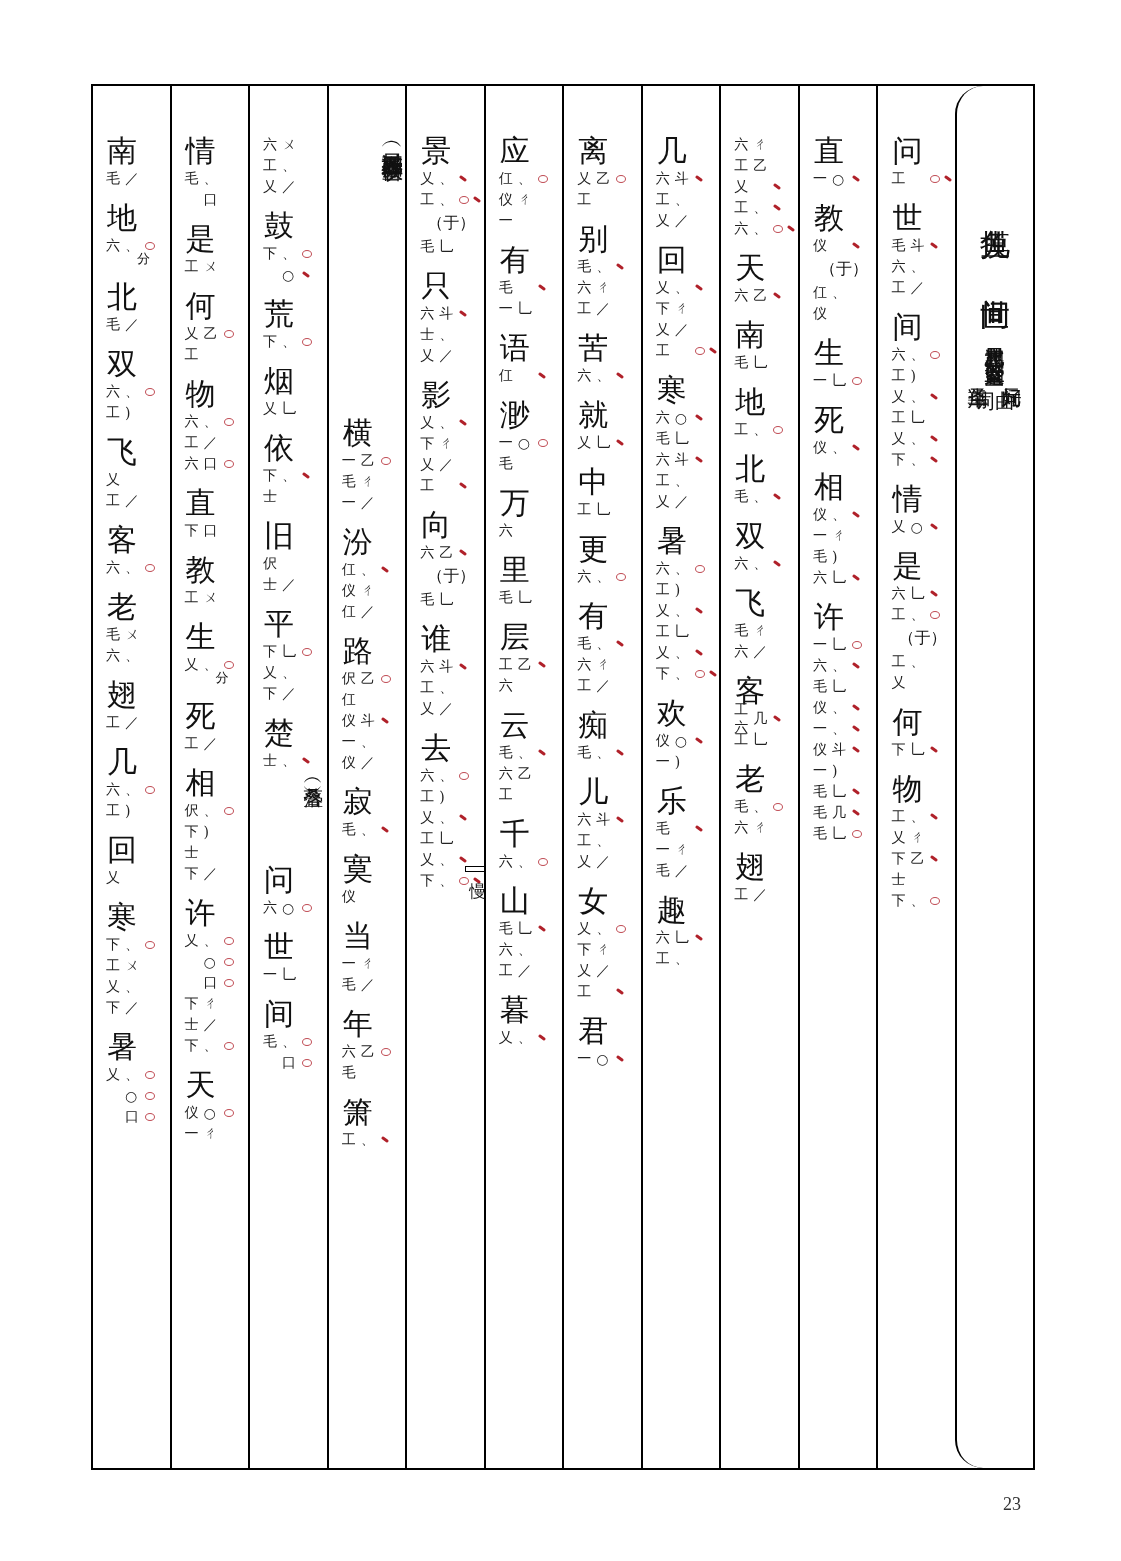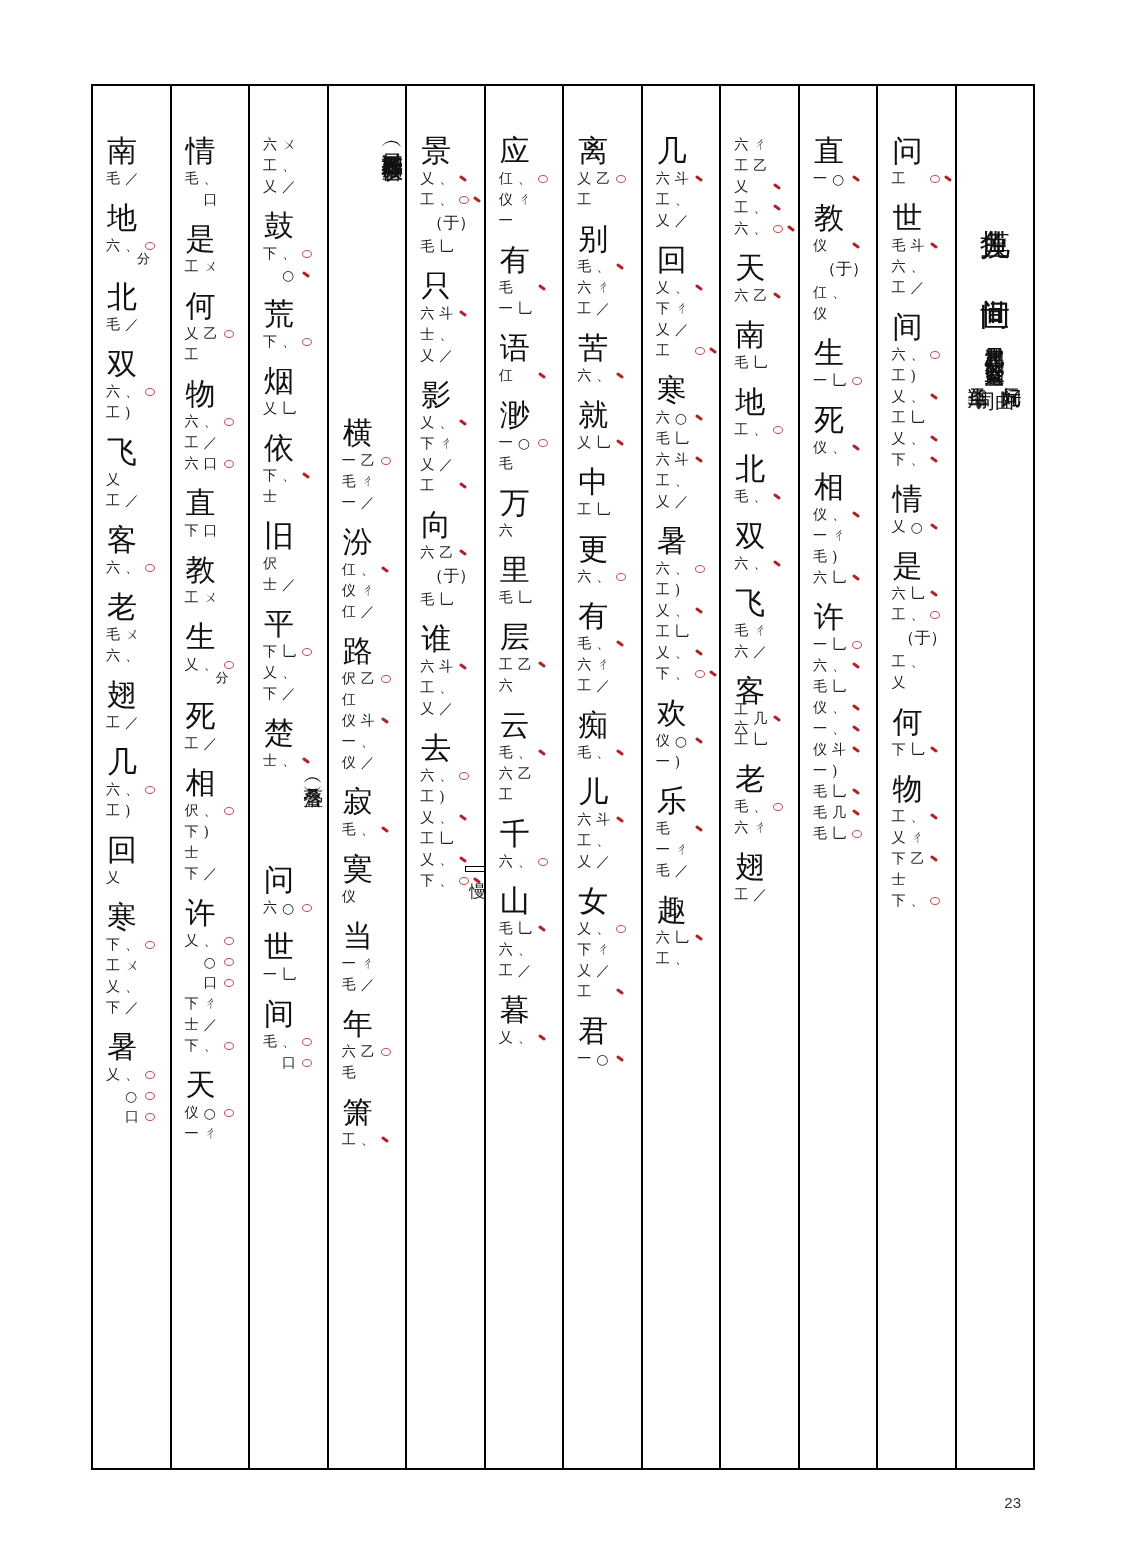--- a/index.html
+++ b/index.html
@@ -2,21 +2,21 @@
 <html><head>
 <meta charset="utf-8">
 <style>
   html, body { margin: 0; padding: 0; background: #ffffff; }
   body { width: 1121px; height: 1561px; position: relative; overflow: hidden;
          font-family: "DejaVu Serif", "Liberation Serif", serif; color: #111; }
   .score { position: absolute; left: 91px; top: 84px; width: 944px; height: 1386px;
            border: 2px solid #000; box-sizing: border-box; display: flex; flex-direction: row-reverse; }
   .col { position: relative; height: 100%; border-left: 2px solid #000; box-sizing: border-box; overflow: hidden; }
   .col:last-child { border-left: none; }
-  .col.title-col { width: 78px; flex: 0 0 78px; }
+  .col.title-col { width: 78px; flex: 0 0 78px; border-radius: 28px; }
   .col.music { flex: 1 1 0; }
   .stack { position: absolute; left: 0; right: 0; top: 48px; bottom: 8px; display: flex; flex-direction: column; }
   .lyric { font-size: 30px; line-height: 34px; padding-left: 14px; font-weight: 500; margin-top: 12px; }
   .lyric:first-child { margin-top: 0; }
   .note { display: flex; align-items: center; height: 21px; font-size: 15px; padding-left: 13px; }
   .note .pitch { width: 19px; color: #222; font-family: "DejaVu Sans", sans-serif; font-size: 14px; }
   .note .beat { width: 16px; color: #222; font-size: 14px; }
   .note .mark { width: 12px; height: 12px; margin-left: 4px; display: inline-block; }
   .mark.circle { border: 1.6px solid #b0212a; border-radius: 50%; width: 8px; height: 6px; opacity: .8; }
   .mark.tick { width: 8px; height: 3px; background: #b0212a; transform: rotate(35deg); border-radius: 2px; }
@@ -25,21 +25,21 @@
   .title-stack { position: absolute; left: 0; right: 0; top: 120px; display: flex; flex-direction: column; align-items: center; }
   .title-main { font-size: 30px; line-height: 40px; writing-mode: vertical-rl; text-orientation: upright; }
   .title-sub { font-size: 30px; line-height: 40px; writing-mode: vertical-rl; text-orientation: upright; margin-top: 70px; }
   .title-note { font-size: 20px; writing-mode: vertical-rl; text-orientation: upright; margin-top: 56px; line-height: 32px; }
   .title-note2 { font-size: 20px; writing-mode: vertical-rl; text-orientation: upright; margin-top: 18px; line-height: 32px; }
   .credits { display: flex; flex-direction: row-reverse; gap: 6px; margin-top: 22px; font-size: 20px; }
   .credits span { writing-mode: vertical-rl; text-orientation: upright; line-height: 28px; }
   .credit-tail { font-size: 20px; margin-top: 16px; }
   .tempo-box { position: absolute; border: 1.5px solid #000; font-size: 17px; padding: 2px 1px;
                writing-mode: vertical-rl; text-orientation: upright; background: #fff; }
-  .page-number { position: absolute; right: 100px; top: 1494px; font-family: Liberation Sans, sans-serif; font-size: 15px; color: #333; }
+  .page-number { position: absolute; right: 100px; top: 1494px; font-family: Liberation Serif, serif; font-size: 18px; color: #333; }
 </style>
 </head>
 <body>
 
 <div class="score" id="score">
   <div class="col title-col">
     <div class="title-stack">
       <div class="title-main">摸鱼儿</div>
       <div class="title-sub">问世间</div>
       <div class="title-note">北相思过昆寡</div>

